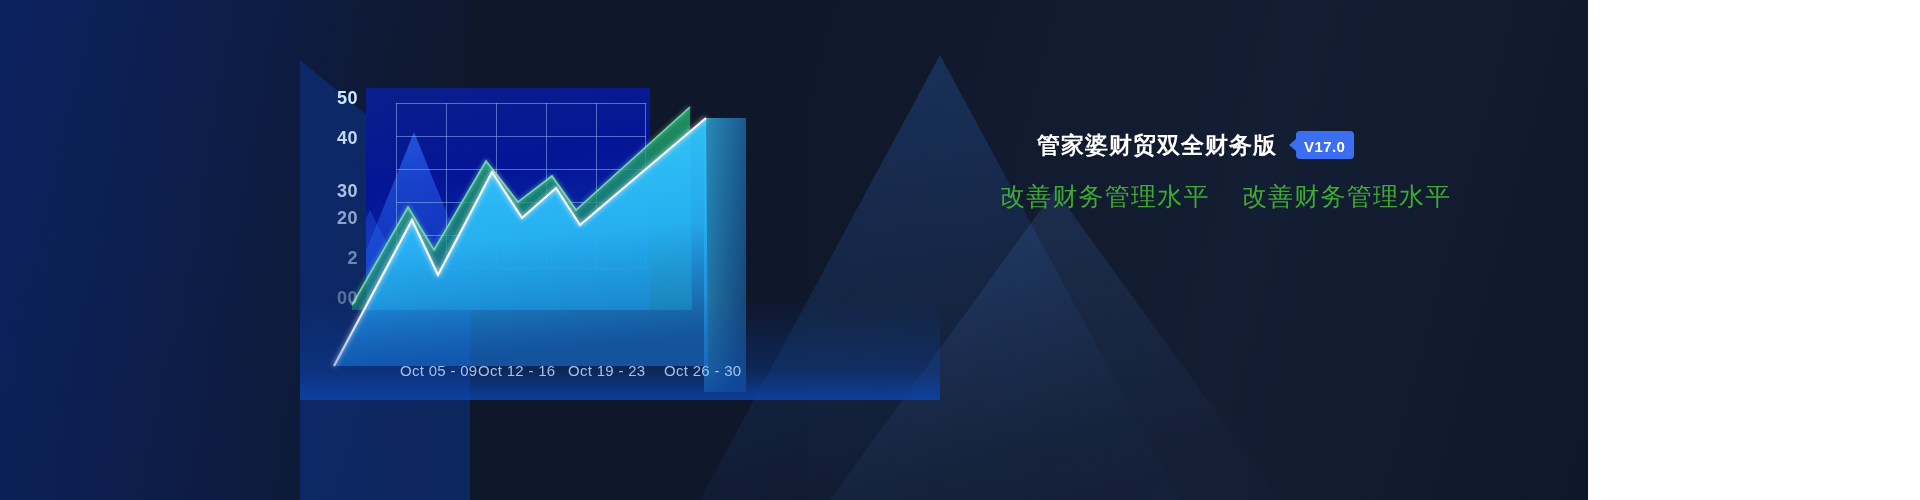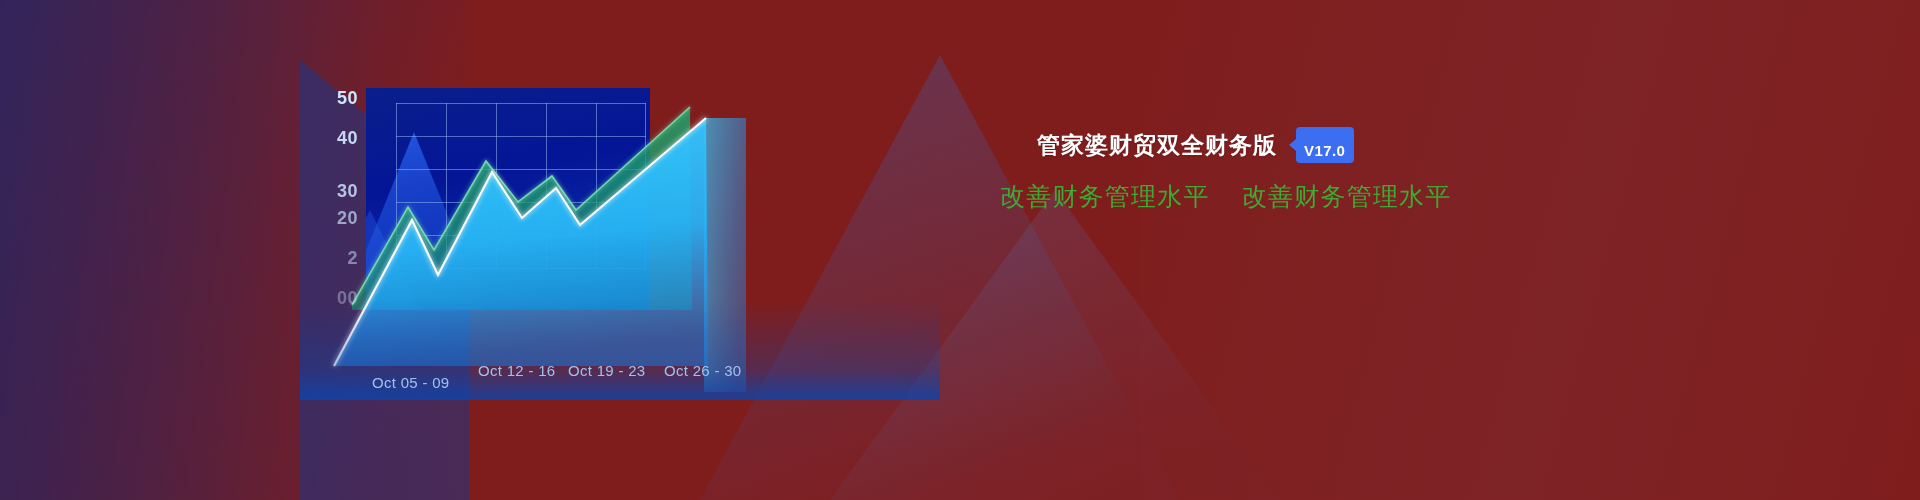--- a/index.html
+++ b/index.html
@@ -3,22 +3,22 @@
 <meta charset="utf-8">
 <style>
   * { margin:0; padding:0; box-sizing:border-box; }
   html, body {
     width:1920px; height:500px;
     overflow:hidden;
     font-family:"Liberation Sans","DejaVu Sans",sans-serif;
   }
   #banner {
     position:relative;
-    width:1920px; height:500px;
-    background:#7f1d1d;
+    width:1588px; height:500px;
+    background:#0f172a;
     overflow:hidden;
   }
   
   .bg-layer { position:absolute; inset:0; pointer-events:none; }
   .bg-tint-r {
     position:absolute; right:0; top:0; width:780px; height:500px;
     background:linear-gradient(105deg, rgba(255,255,255,0) 0%, rgba(120,175,255,0.045) 55%, rgba(255,255,255,0) 100%);
   }
   .bg-tint-l {
     position:absolute; left:0; top:0; width:460px; height:500px;
@@ -72,21 +72,21 @@
   .ver-notch {
     width:0; height:0;
     border-top:6px solid transparent;
     border-bottom:6px solid transparent;
     border-right:7px solid #3b6ef0;
   }
   .ver-badge {
     background:#3b6ef0;
     color:#ffffff;
     font-size:15px; font-weight:700;
-    padding:16px 9px 5px 8px;
+    padding:8px 9px 5px 8px;
     border-radius:4px;
     letter-spacing:0.4px;
     line-height:1;
     white-space:nowrap;
   }
   .headline {
     margin-top:18px;
     font-size:49px; font-weight:700;
     color:#ffffff;
     letter-spacing:2.5px;
@@ -233,21 +233,21 @@
     <div class="y-axis">
       <div class="y-tick" style="top:0px;   opacity:1;">50</div>
       <div class="y-tick" style="top:40px;  opacity:0.93;text-align:center;">40</div>
       <div class="y-tick" style="top:80px;  opacity:0.82;margin-top:13px;">30</div>
       <div class="y-tick" style="top:120px; opacity:0.66;">20</div>
       <div class="y-tick" style="top:160px; opacity:0.50;">2</div>
       <div class="y-tick" style="top:200px; opacity:0.38;">00</div>
     </div>
 
     <div class="x-axis">
-      <div class="x-tick" style="left:12px;margin-top:12px;">Oct 05 - 09</div>
+      <div class="x-tick" style="left:40px;">Oct 05 - 09</div>
       <div class="x-tick" style="left:118px;">Oct 12 - 16</div>
       <div class="x-tick" style="left:208px;">Oct 19 - 23</div>
       <div class="x-tick" style="left:304px;">Oct 26 - 30</div>
     </div>
   </div>
 
   <div id="text-block">
 
     <div class="eyebrow-row">
       <div class="eyebrow">管家婆财贸双全财务版</div>

